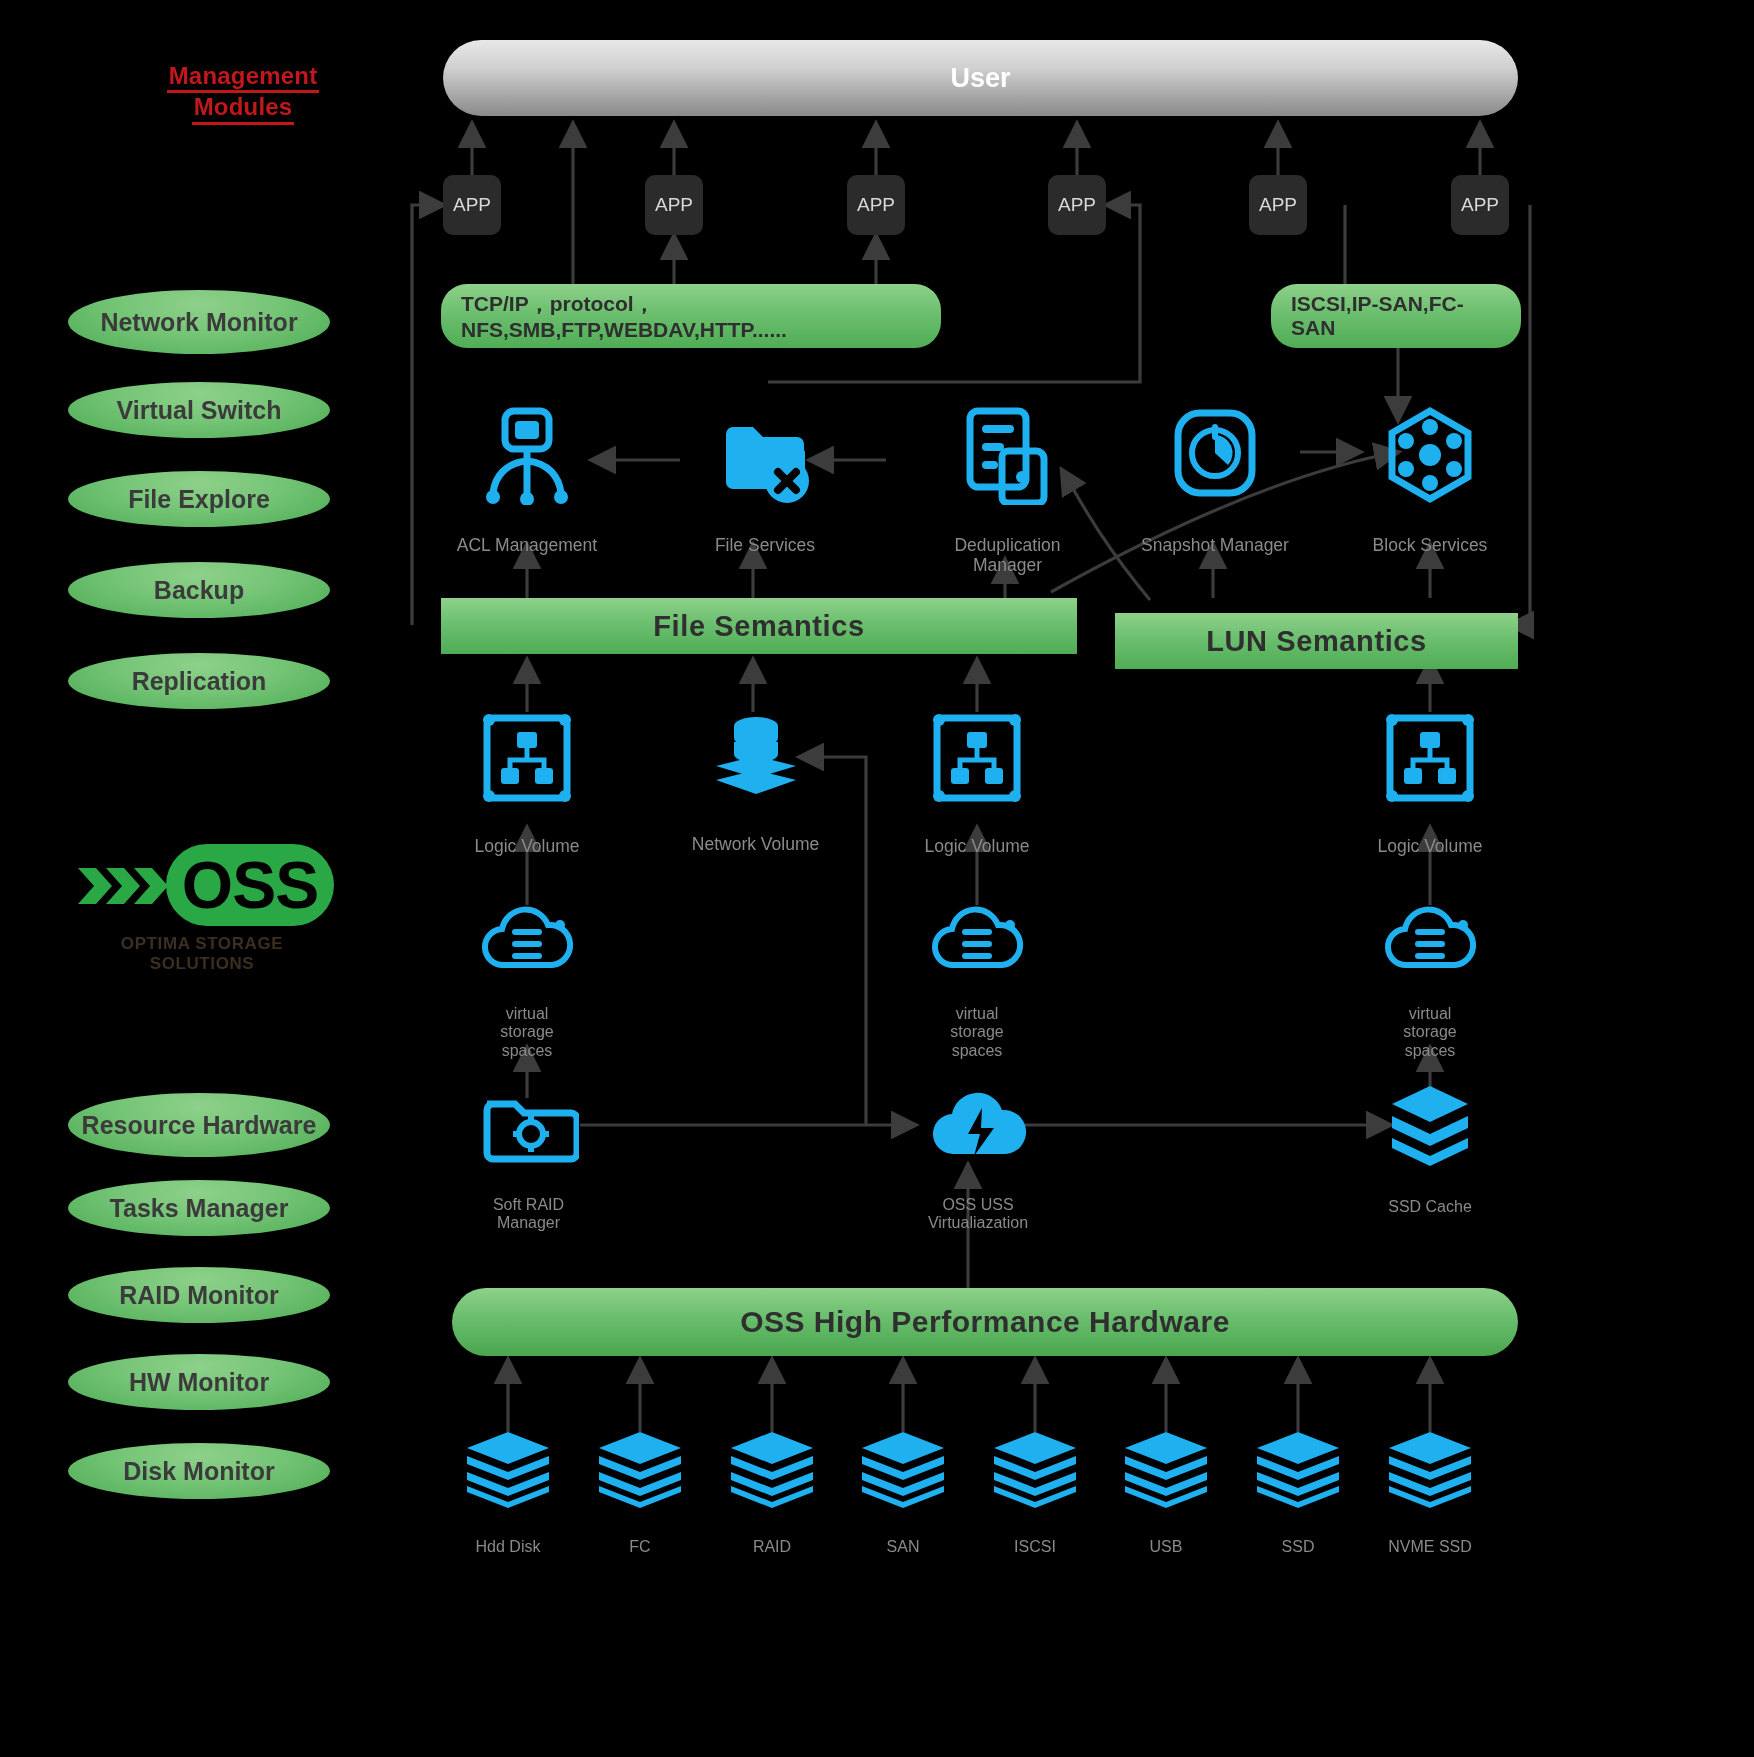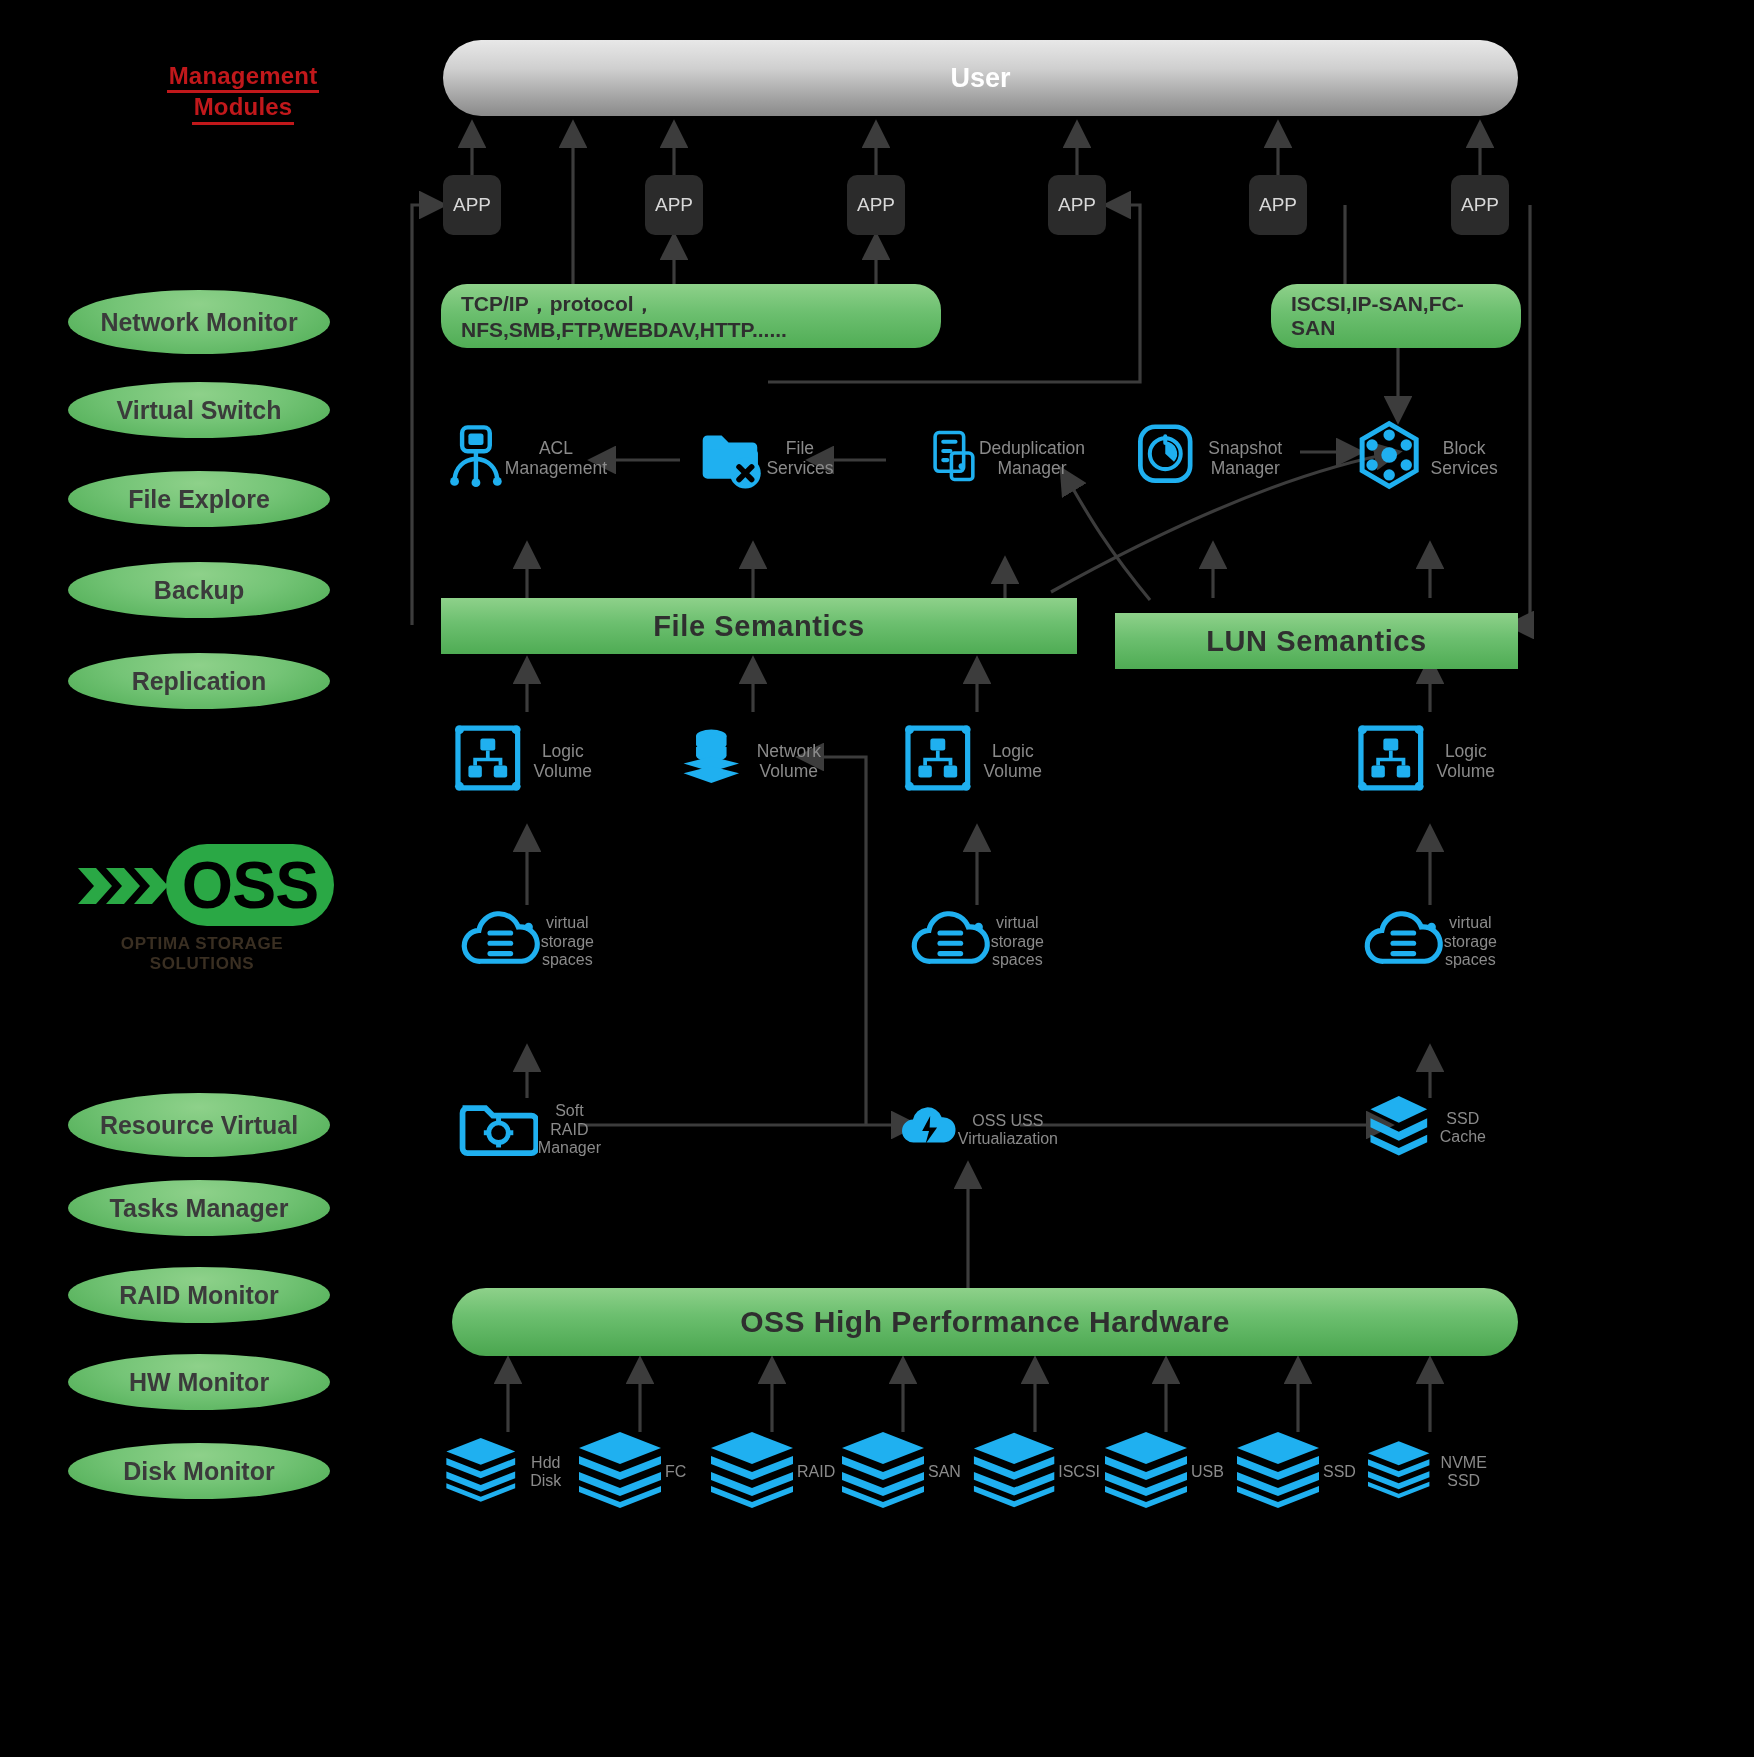--- a/index.html
+++ b/index.html
@@ -60,21 +60,21 @@
     display:flex;align-items:center;justify-content:center;
     color:#2f2f2f;font-size:21px;font-weight:bold;padding:0 20px;box-sizing:border-box;
   }
   .semantics{
     position:absolute;height:56px;border-radius:0;
     background:linear-gradient(180deg,#8ed18a 0%,#6cbf6f 45%,#4fac54 100%);
     display:flex;align-items:center;justify-content:center;
     color:#2f2f2f;font-size:29px;font-weight:bold;letter-spacing:.6px;
   }
 
-  .node{position:absolute;display:flex;flex-direction:row;align-items:center;}
+  .node{position:absolute;display:flex;flex-direction:column;align-items:center;gap:24px;}
   .node .cap{
     margin-top:6px;color:#8a8a8a;font-size:17.5px;text-align:center;line-height:1.15;
     white-space:pre-line;
   }
   .node .cap.sm{font-size:16px;}
   .node .ic{display:block;}
   .cy{fill:#1FB0F0;}
   .cy-s{stroke:#1FB0F0;fill:none;}
 </style>
 </head>
@@ -185,21 +185,21 @@
         <path d="M66,30 L84,30 L100,48 L84,66 L66,66 L82,48 z"></path>
       </g>
       <rect x="98" y="6" width="168" height="82" rx="41" fill="#2aa845"></rect>
       <text x="182" y="70" text-anchor="middle" font-family="Liberation Sans, sans-serif" font-size="66" font-weight="bold" fill="#000" letter-spacing="-1">OSS</text>
     </svg>
     <div class="lbl">OPTIMA STORAGE SOLUTIONS</div>
   </div>
 
   <div class="pill two" style="top:1093px;">
     <span>Resource
-Virtual</span>
+Hardware</span>
     </div>
   <div class="pill" style="top:1180px;">
     <span>Tasks Manager</span>
     </div>
   <div class="pill" style="top:1267px;">
     <span>RAID  Monitor</span>
     </div>
   <div class="pill" style="top:1354px;">
     <span>HW Monitor</span>
     </div>

